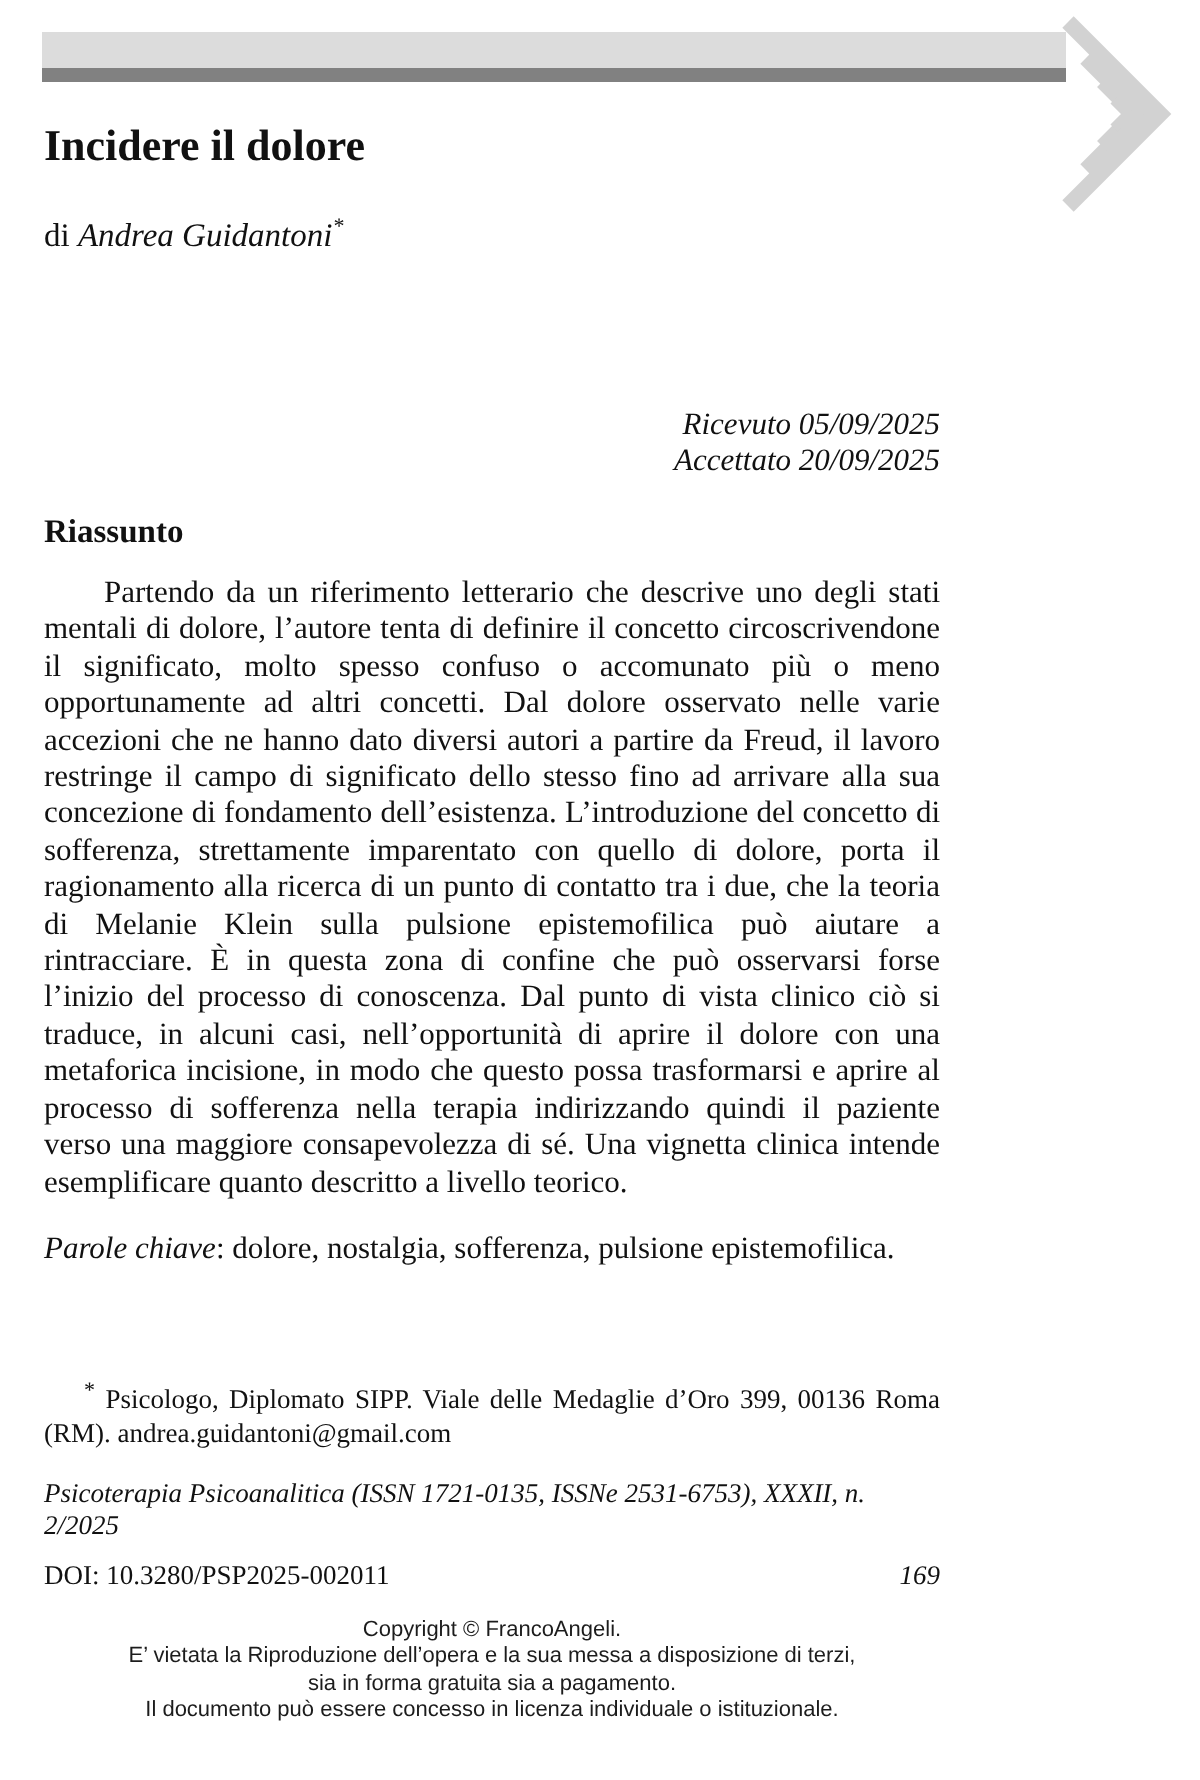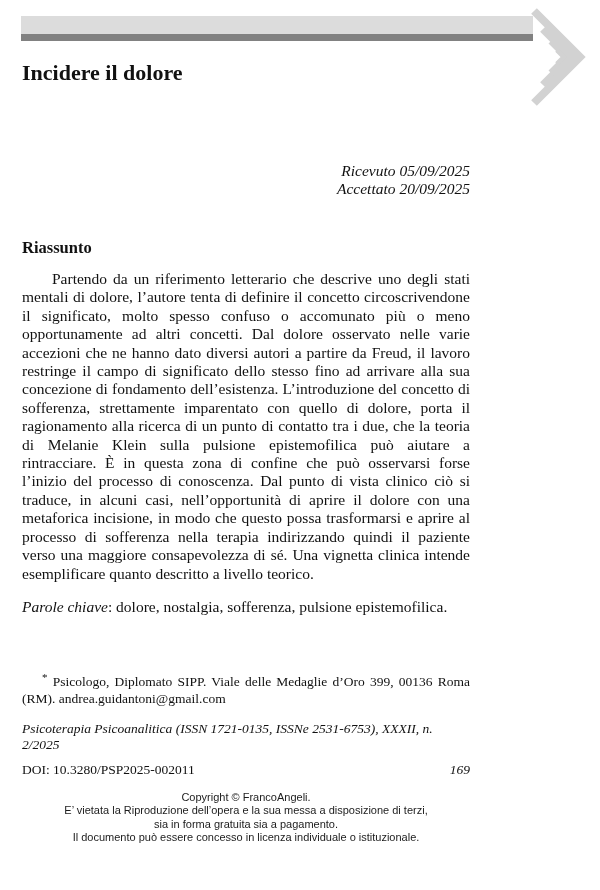--- a/index.html
+++ b/index.html
@@ -37,21 +37,21 @@
   }
   .byline .author { font-style: italic; }
   .byline sup, .footnote sup { font-size: 11px; line-height: 0; }
   .dates {
     margin-top: 76px;
     text-align: right;
     font-style: italic;
     font-size: 15.5px; line-height: 18px;
   }
   .abstract-heading {
-    margin-top: 40px;
+    margin-top: 16px;
     font-size: 16.5px; font-weight: bold; line-height: 20px;
   }
   .abstract-body {
     margin: 12px 0 0 0;
     font-size: 15.5px; line-height: 18.4px;
     text-align: justify;
     text-indent: 30px;
   }
   .keywords {
     margin-top: 15px;
@@ -98,20 +98,21 @@
         <polyline points="22,33 38,49 22,65" stroke-width="7"></polyline>
         <polyline points="28,42 35,49 28,56" stroke-width="5"></polyline>
       </g>
     </svg>
   </div>
 
   <div class="content">
 
     <h1 class="title">Incidere il dolore</h1>
 
+    <div class="byline"><span>di </span><span class="author">Andrea Guidantoni</span><sup class="author">*</sup></div>
 
     <div class="dates">
       <div>Ricevuto 05/09/2025</div>
       <div>Accettato 20/09/2025</div>
     </div>
 
     <div class="abstract-heading">Riassunto</div>
 
     <p class="abstract-body">Partendo da un riferimento letterario che descrive uno degli stati mentali di dolore, l’autore tenta di definire il concetto circoscrivendone il significato, molto spesso confuso o accomunato più o meno opportunamente ad altri concetti. Dal dolore osservato nelle varie accezioni che ne hanno dato diversi autori a partire da Freud, il lavoro restringe il campo di significato dello stesso fino ad arrivare alla sua concezione di fondamento dell’esistenza. L’introduzione del concetto di sofferenza, strettamente imparentato con quello di dolore, porta il ragionamento alla ricerca di un punto di contatto tra i due, che la teoria di Melanie Klein sulla pulsione epistemofilica può aiutare a rintracciare. È in questa zona di confine che può osservarsi forse l’inizio del processo di conoscenza. Dal punto di vista clinico ciò si traduce, in alcuni casi, nell’opportunità di aprire il dolore con una metaforica incisione, in modo che questo possa trasformarsi e aprire al processo di sofferenza nella terapia indirizzando quindi il paziente verso una maggiore consapevolezza di sé. Una vignetta clinica intende esemplificare quanto descritto a livello teorico.</p>
 

